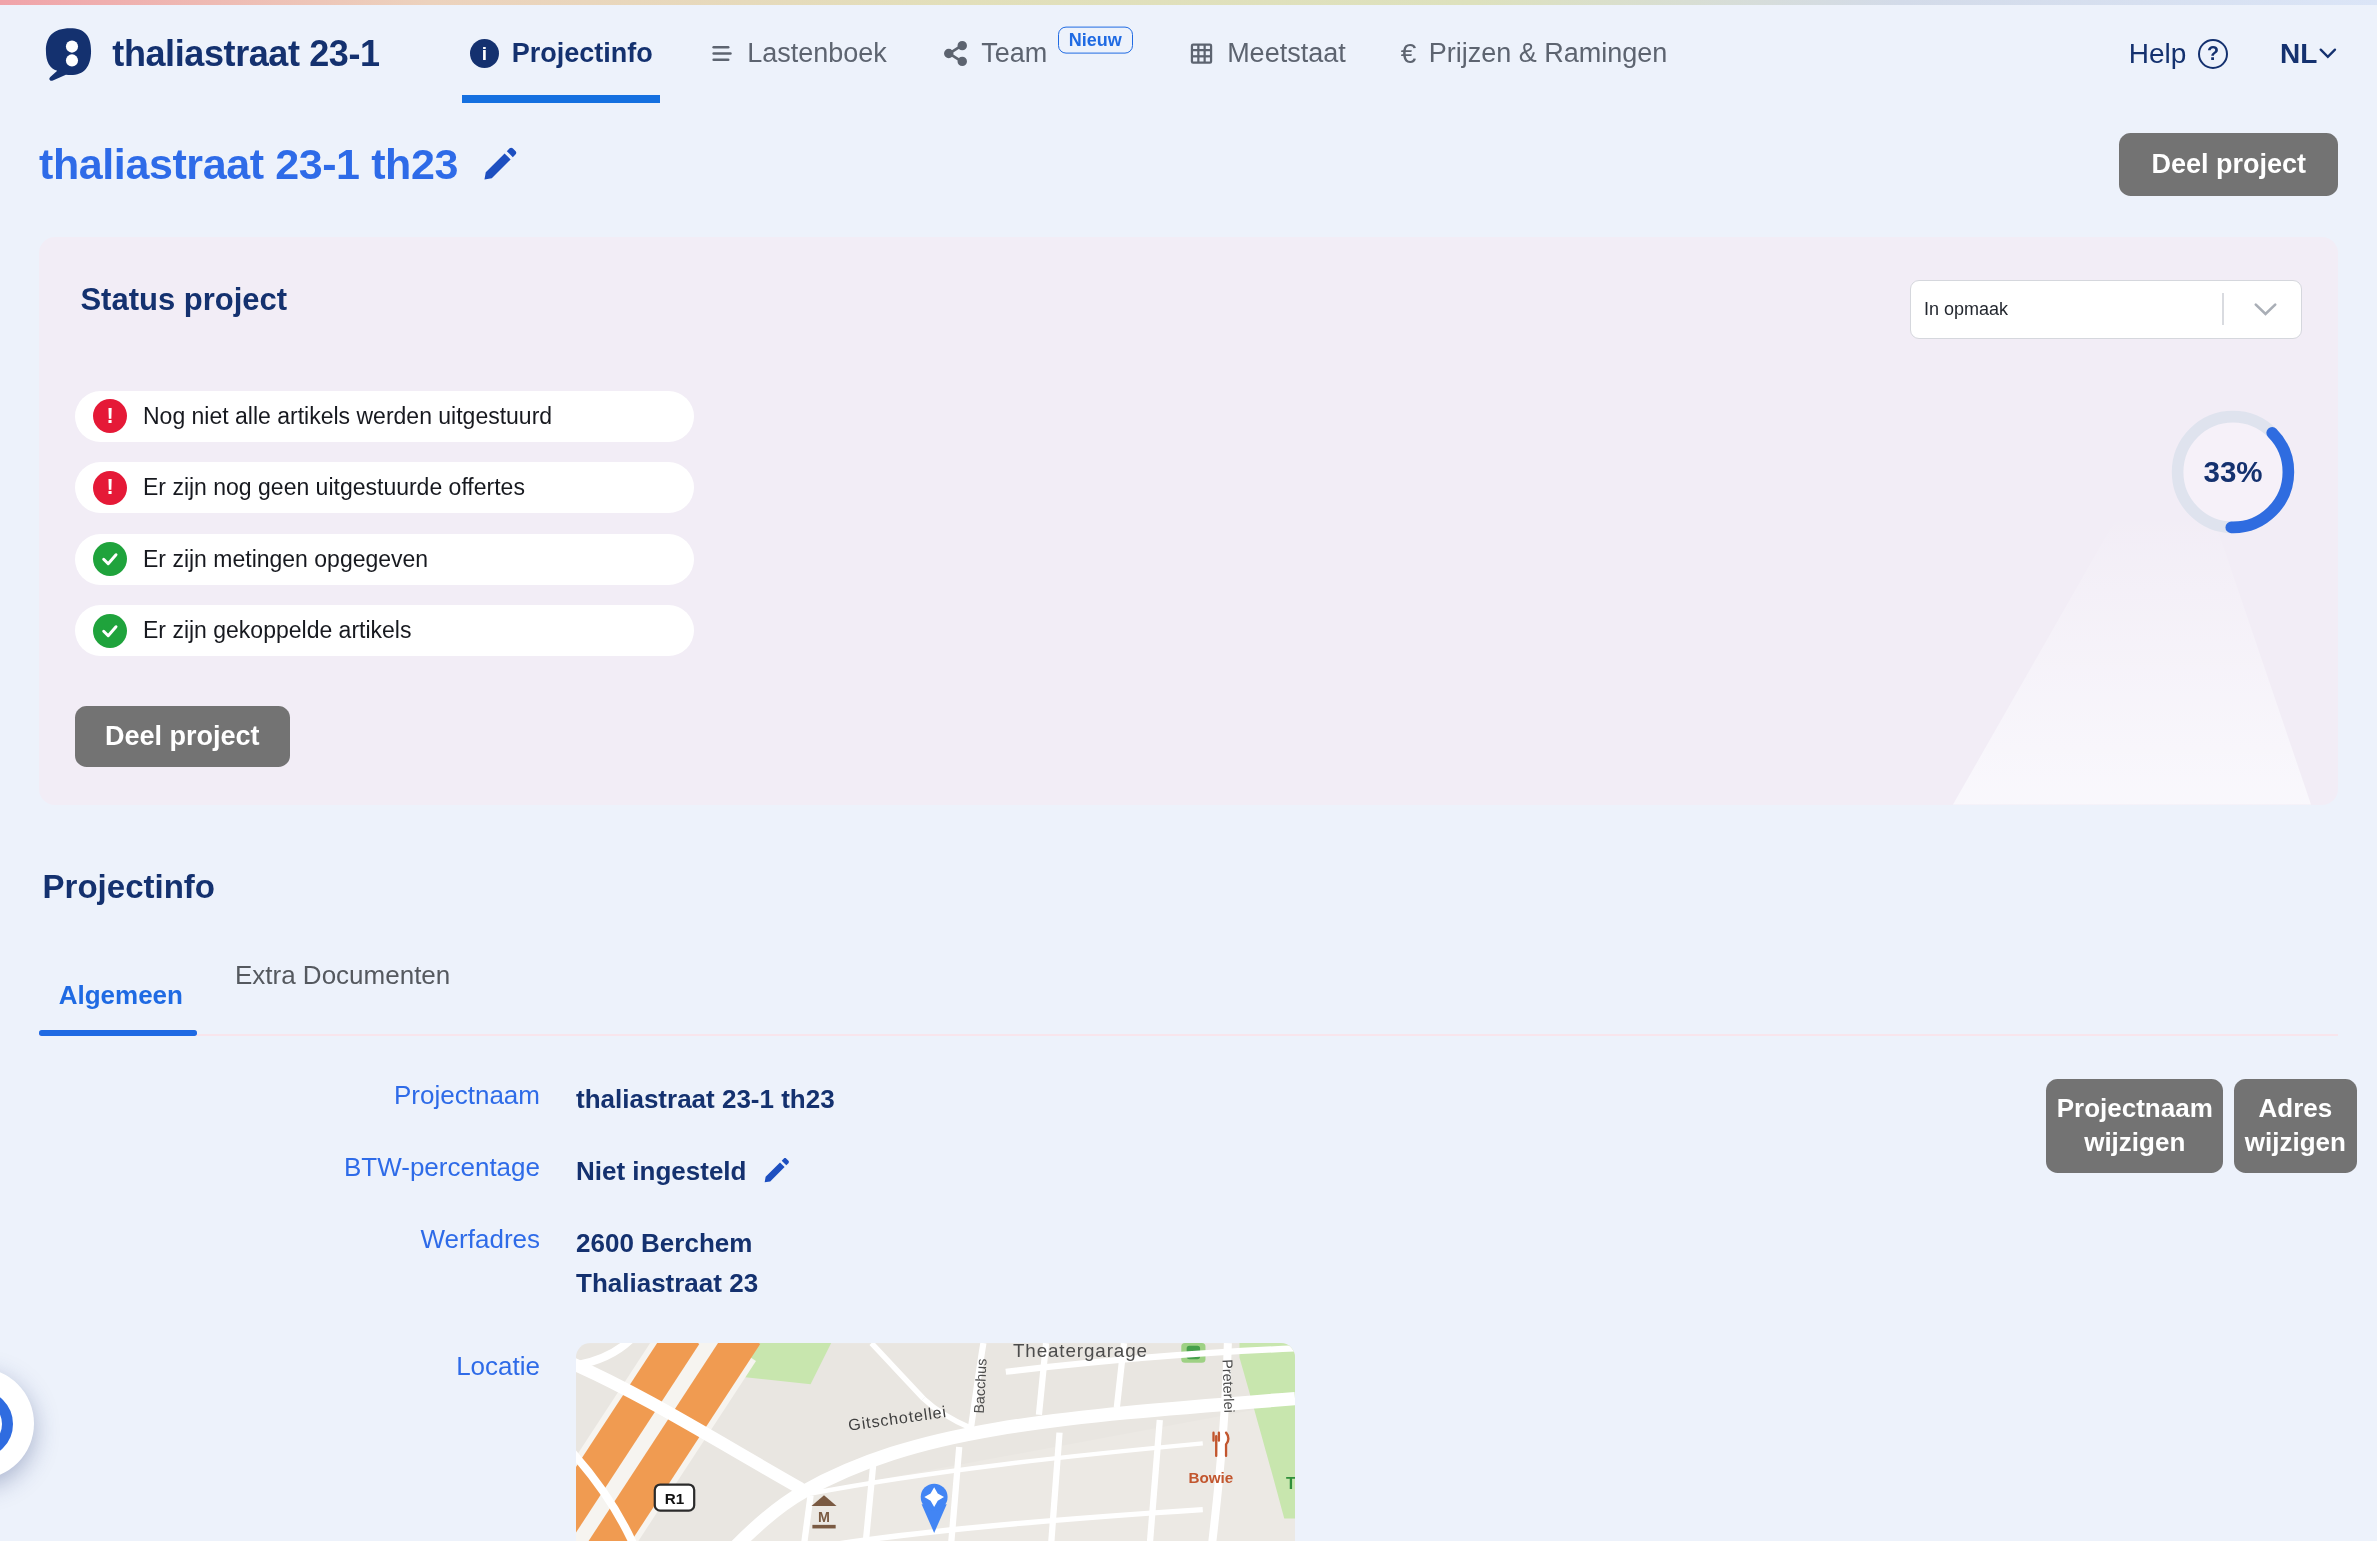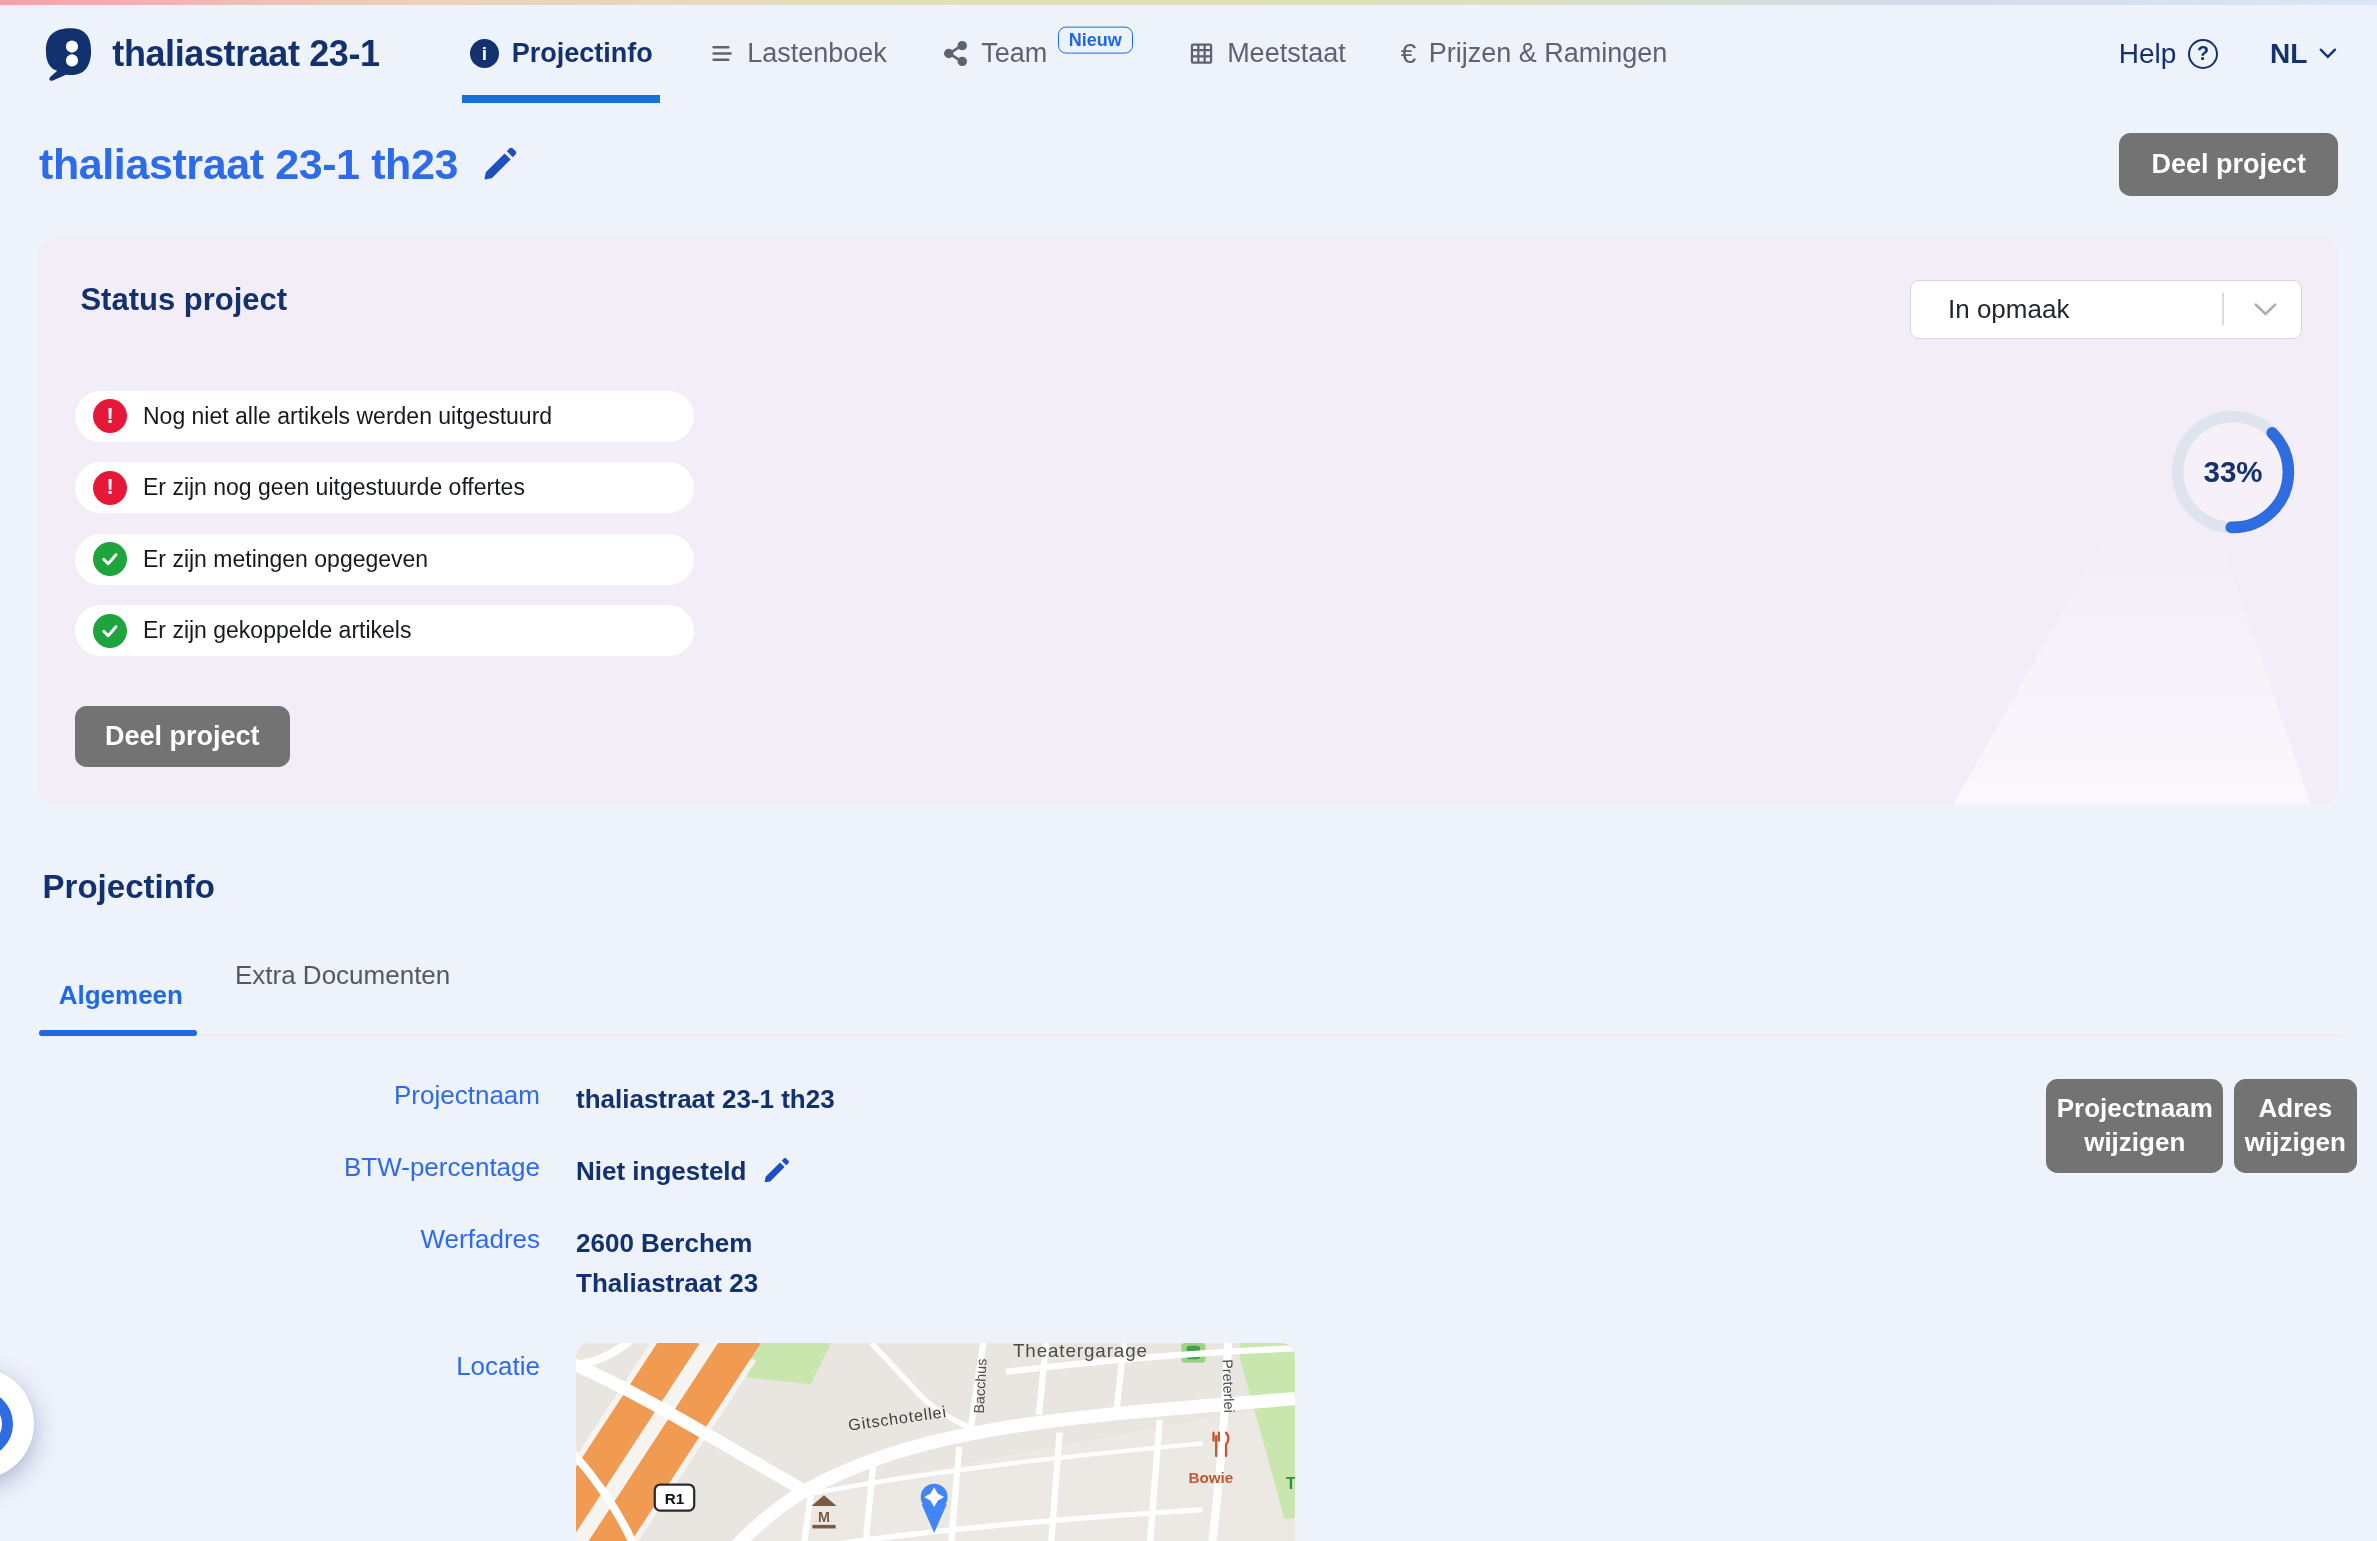--- a/index.html
+++ b/index.html
@@ -16,39 +16,39 @@
   nav{display:flex;align-items:center;height:98px;margin-left:90px;gap:55px;}
   .nav-item{position:relative;height:100%;display:flex;align-items:center;gap:12.5px;font-size:27px;color:#5d6470;cursor:pointer;white-space:nowrap;}
   .nav-item.active{color:#14316f;font-weight:700;}
   .nav-item.active::after{content:"";position:absolute;left:-7.2px;right:-7.2px;bottom:0;height:7.2px;background:#1570e0;}
   .icon-info{width:29.5px;height:29.5px;border-radius:50%;background:#14316f;color:#fff;display:flex;align-items:center;justify-content:center;font-size:19px;font-weight:800;}
   .badge-nieuw{font-size:18px;font-weight:700;color:#1f6ae3;border:1.8px solid #1f6ae3;border-radius:8px;padding:1.8px 9.8px;transform:translateY(-13.4px);margin-left:-1.8px;}
   .icon-euro{font-size:28px;color:#5d6470;}
   .header-right{margin-left:auto;display:flex;align-items:center;gap:52px;}
   .help{display:flex;align-items:center;gap:11.6px;font-size:28px;color:#14316f;cursor:pointer;}
   .help-q{width:30px;height:30px;border:2.7px solid #14316f;border-radius:50%;display:flex;align-items:center;justify-content:center;font-size:19.7px;font-weight:700;color:#14316f;box-sizing:border-box;}
-  .lang{display:flex;align-items:center;gap:11px;font-size:28px;font-weight:700;color:#14316f;cursor:pointer;}
+  .lang{display:flex;align-items:center;gap:1px;font-size:28px;font-weight:700;color:#14316f;cursor:pointer;}
 
   
   .title-row{display:flex;align-items:center;padding:30px 39px 0;}
   h1{font-size:43px;font-weight:800;color:#2e6be8;margin:0;letter-spacing:-0.4px;}
   .edit-lg{margin-left:23px;cursor:pointer;line-height:0;}
   .btn{background:#737373;color:#fff;border:none;border-radius:11.6px;font-weight:800;font-family:inherit;cursor:pointer;}
   .btn-share-top{margin-left:auto;font-size:27px;padding:16px 32px;}
 
   
   .status-card{position:relative;margin:41px 39px 0;height:568px;background:#f2edf6;border-radius:16px;padding:45px 36px;box-sizing:border-box;}
   .status-heading{font-size:31px;font-weight:800;color:#14316f;margin:0 0 0 5.4px;}
   .pill-list{margin-top:73px;}
   .pill{width:619px;height:51px;background:#fff;border-radius:26px;display:flex;align-items:center;gap:16px;padding:0 18px;margin-bottom:20.6px;box-sizing:border-box;font-size:23px;color:#17191f;font-weight:500;}
   .pill-icon{width:34px;height:34px;border-radius:50%;flex:none;display:flex;align-items:center;justify-content:center;color:#fff;font-weight:800;font-size:21.5px;}
   .pill-icon.error{background:#e51937;}
   .pill-icon.ok{background:#1fa33c;}
   .btn-share-card{position:absolute;left:36px;bottom:38px;font-size:27px;padding:15px 30px;}
-  .status-select{position:absolute;top:43px;right:36px;width:392px;height:59px;background:#fff;border:1.8px solid #d5d7dd;border-radius:9px;display:flex;align-items:center;box-sizing:border-box;padding-left:37px;font-size:26px;color:#23272f;cursor:pointer;}
+  .status-select{position:absolute;top:43px;right:36px;width:392px;height:59px;background:#fff;border:1.8px solid #d5d7dd;border-radius:9px;display:flex;align-items:center;box-sizing:border-box;padding-left:13px;font-size:18px;color:#23272f;cursor:pointer;}
   .select-divider{position:absolute;right:77px;top:12.5px;bottom:12.5px;width:1.8px;background:#d9dbe0;}
   .select-chevron{position:absolute;right:23px;line-height:0;}
   .beam{position:absolute;right:27px;bottom:0;width:358px;height:295px;background:linear-gradient(180deg,rgba(255,255,255,0) 0%,rgba(252,252,255,0.7) 95%);clip-path:polygon(47% 0,72% 0,100% 100%,0 100%);}
   .ring{position:absolute;top:168px;right:38px;width:134px;height:134px;}
   .ring-label{position:absolute;inset:0;display:flex;align-items:center;justify-content:center;font-size:29.5px;font-weight:800;color:#14316f;}
 
   
   .section{padding:0 39px;margin-top:63px;}
   .section-heading{font-size:33px;font-weight:800;color:#14316f;margin:0 0 0 3.6px;}
   .tabs{display:flex;gap:52px;margin-top:54px;border-bottom:2.7px solid #f8e5ec;padding-left:19.7px;}

